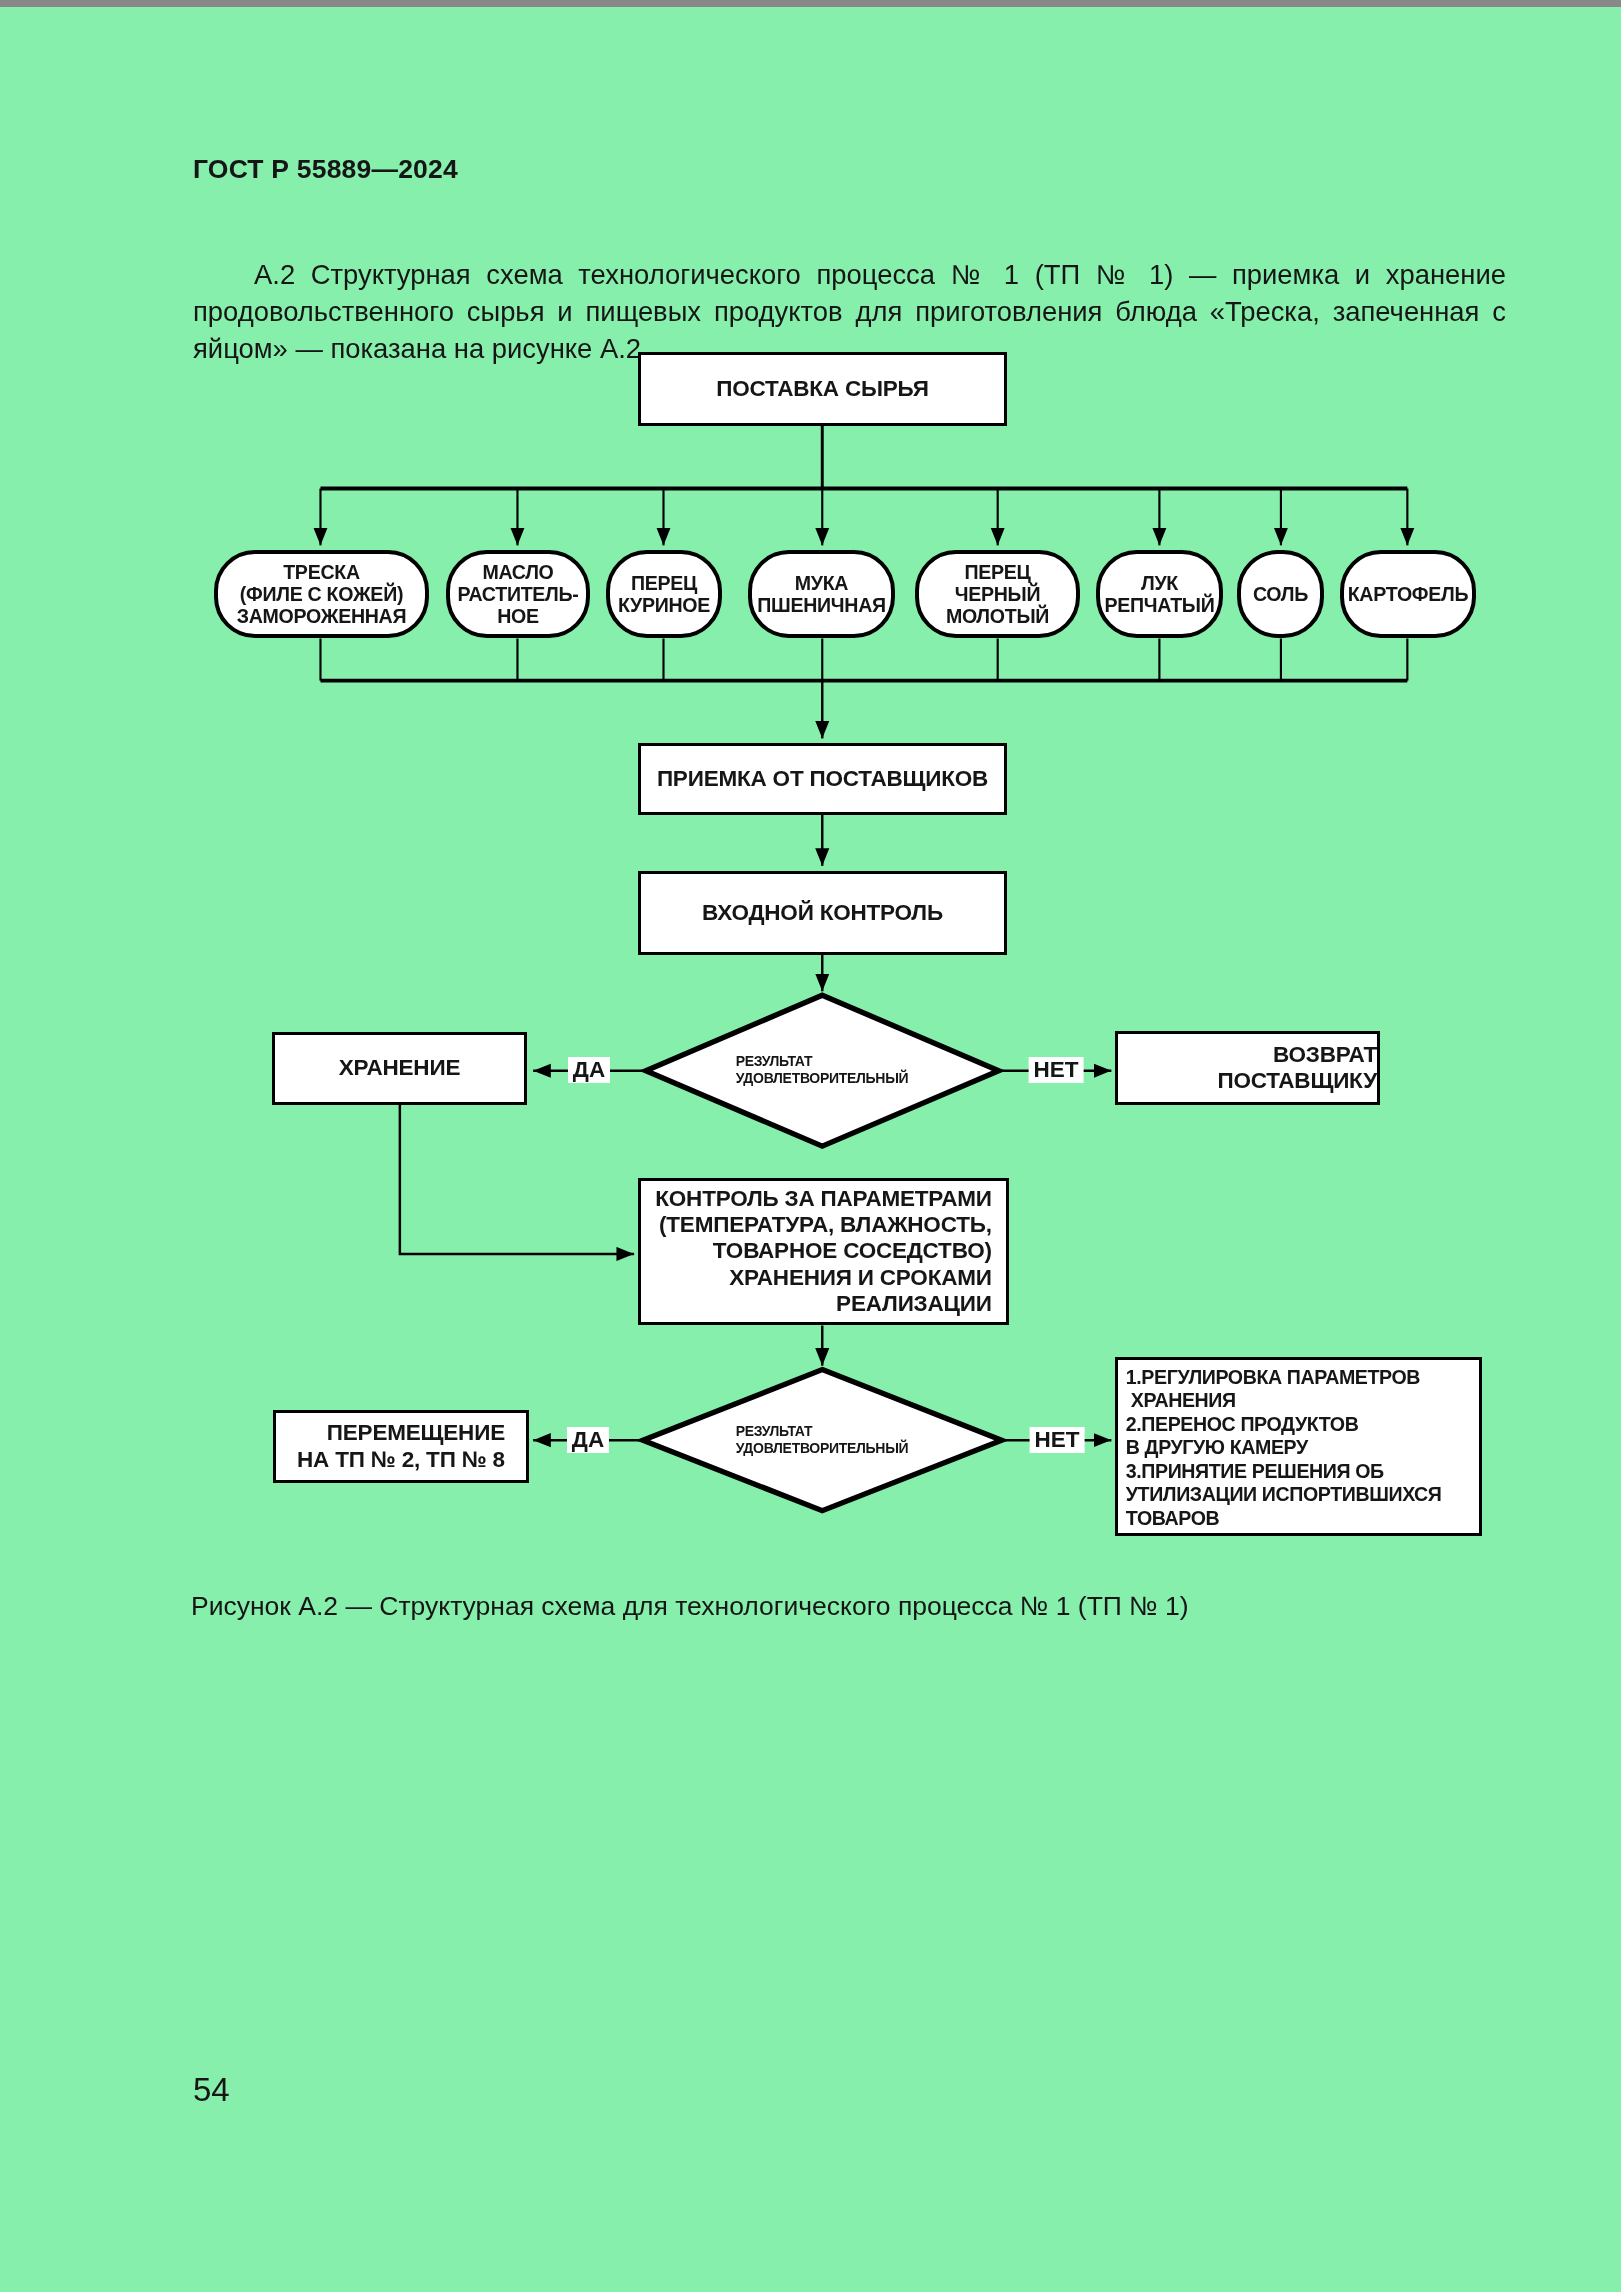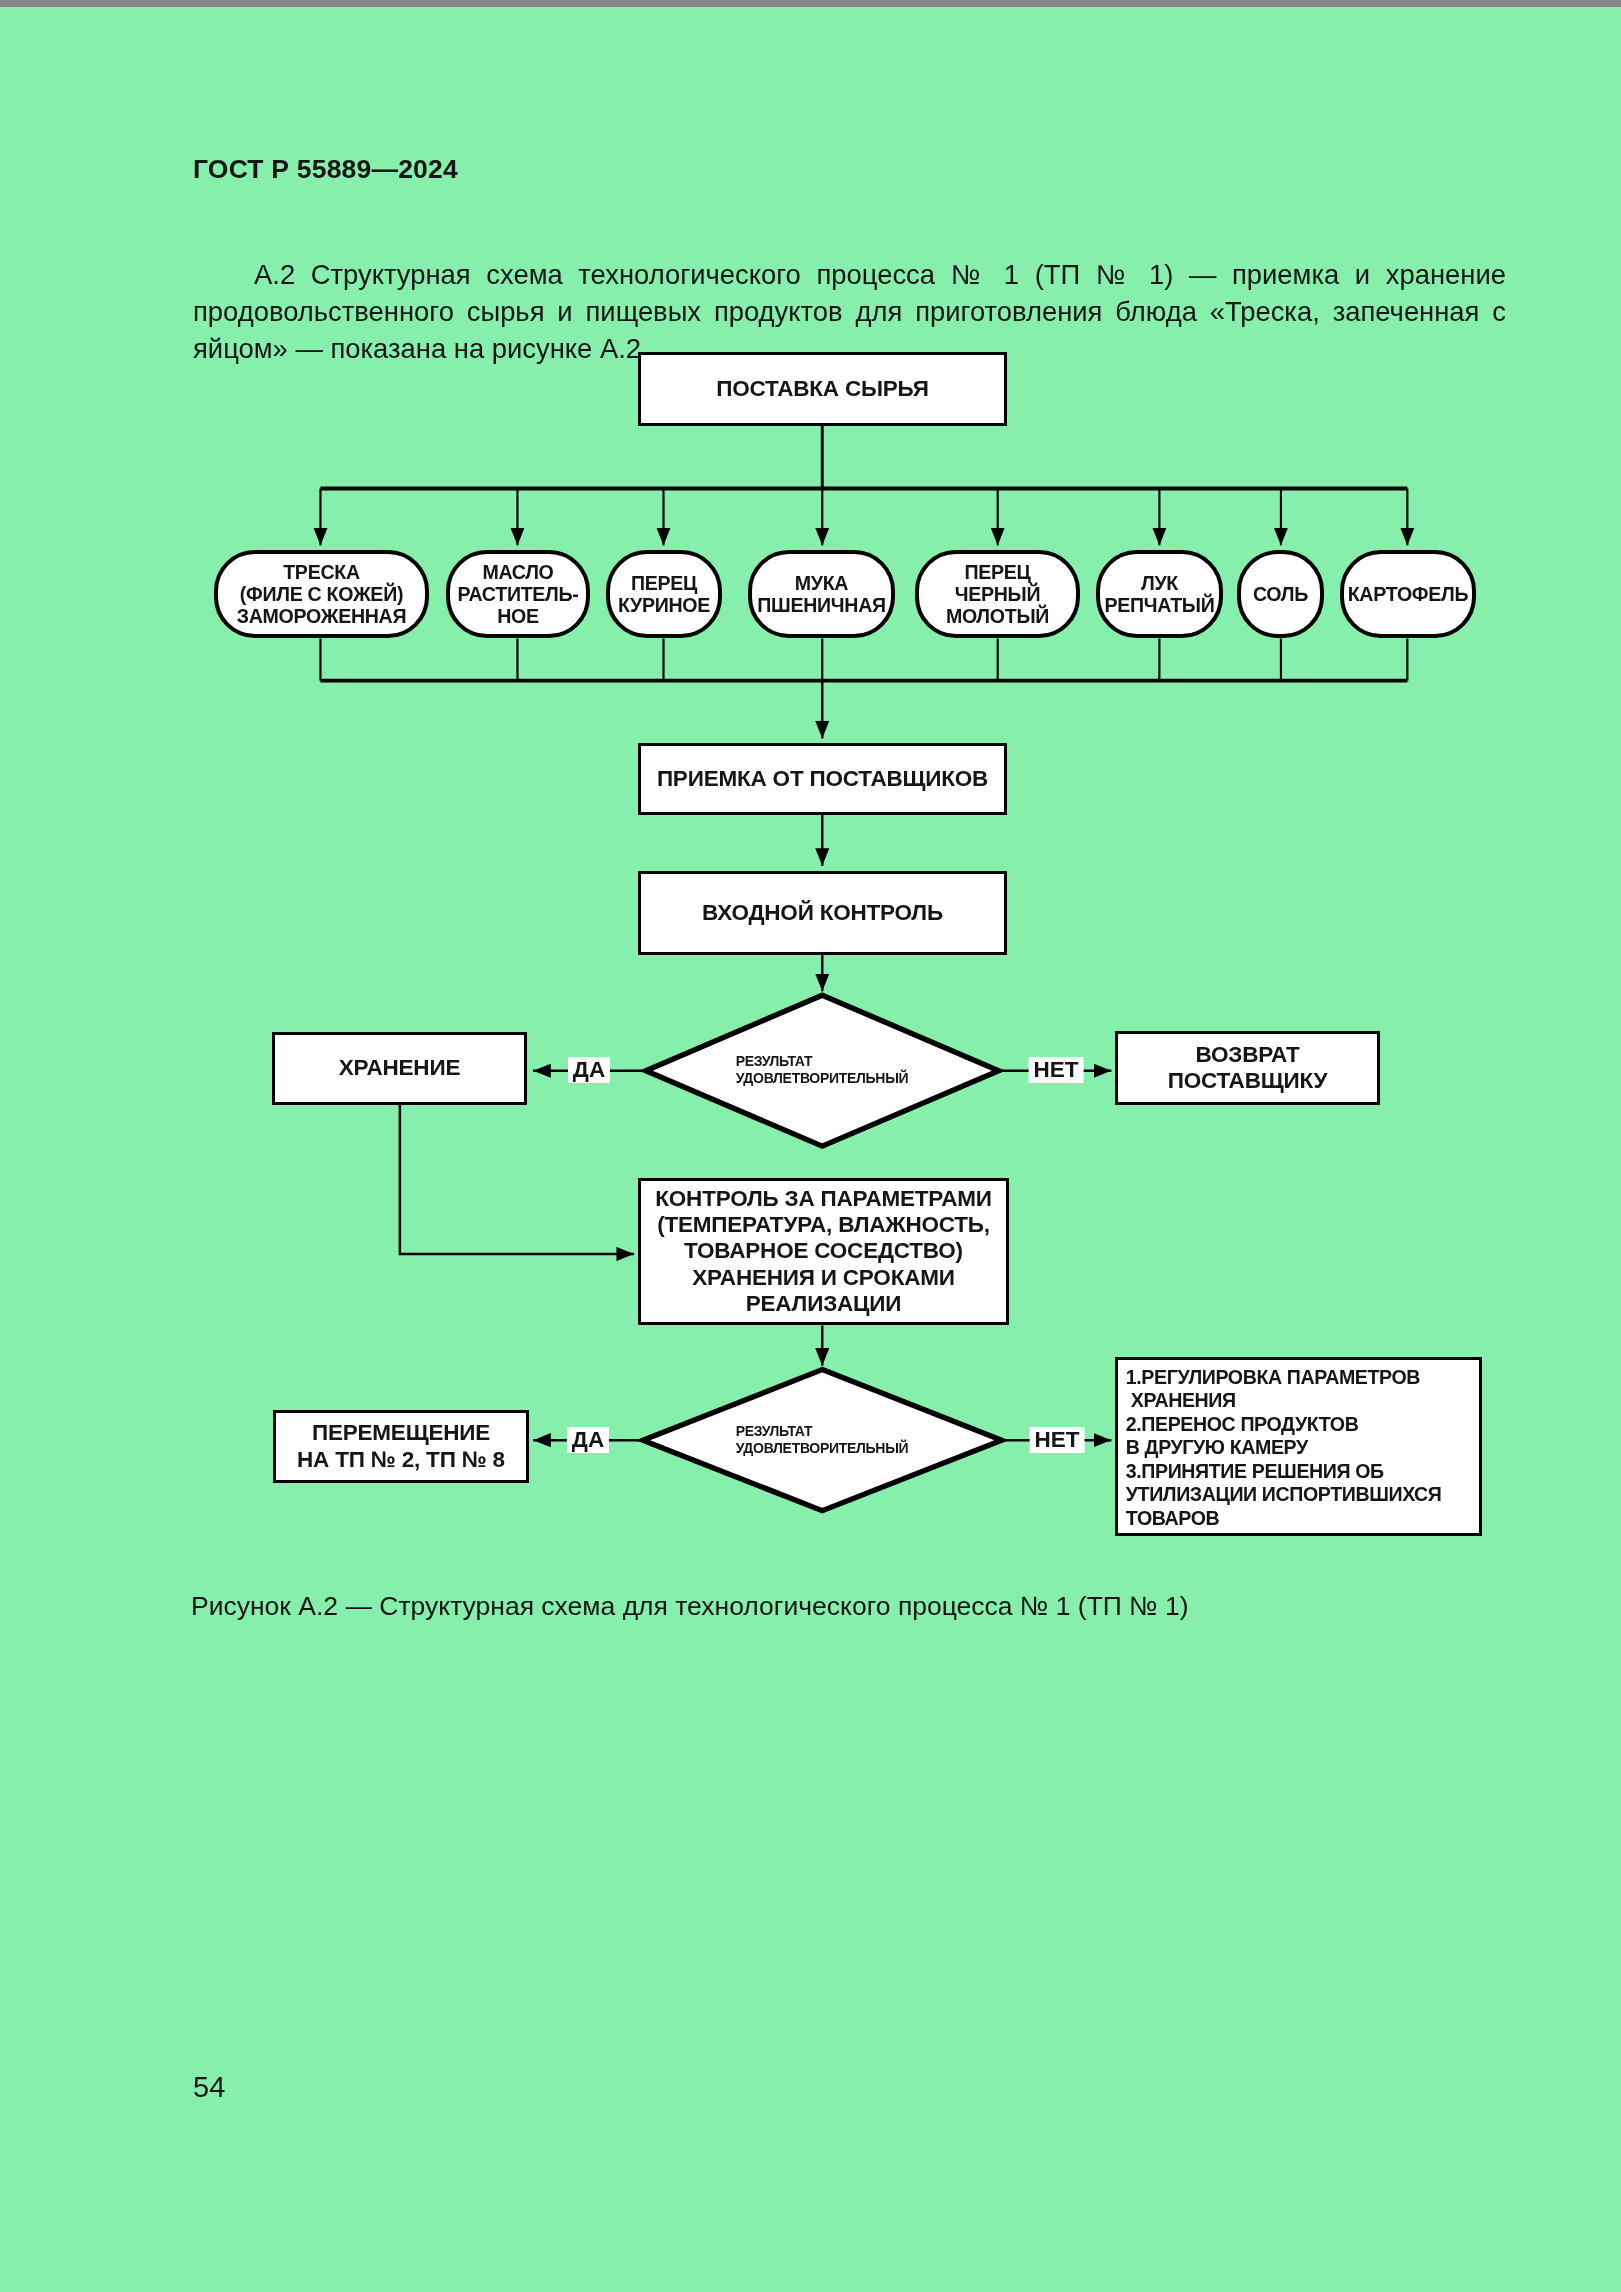--- a/index.html
+++ b/index.html
@@ -20,27 +20,27 @@
     position:absolute;left:193px;top:222px;width:1313px;
     font-size:27.4px;line-height:37px;
     text-align:justify;text-indent:61px;
   }
   .caption{
     position:absolute;left:191px;top:1584px;width:1318px;
     font-size:26.5px;
   }
   .page-num{
     position:absolute;left:193px;top:2064px;
-    font-size:29px;
+    font-size:33px;
   }
   svg.wires{position:absolute;left:0;top:0;z-index:1;}
   .node{position:absolute;z-index:2;box-sizing:border-box;background:#fff;
     display:flex;align-items:center;justify-content:center;
     text-align:center;font-weight:bold;white-space:pre-line;}
-  .box{border:3.9px solid #000;font-size:22.5px;line-height:1.16;letter-spacing:-0.2px;}
+  .box{border:3.9px solid #000;font-size:22.5px;line-height:1.16;letter-spacing:-0.2px;text-align:right;}
   .ellipse{border:4.9px solid #000;border-radius:41px;font-size:19.6px;line-height:1.14;letter-spacing:-0.3px;}
   .diamond-label{position:absolute;z-index:3;display:flex;align-items:center;justify-content:center;
     font-weight:bold;font-size:14px;line-height:1.18;white-space:pre-line;letter-spacing:-0.3px;}
   .edge-label{position:absolute;z-index:3;transform:translate(-50%,-50%);
     background:#fff;padding:0 4.9px;font-weight:bold;font-size:22.5px;}
   .actions{align-items:flex-start;justify-content:flex-start;text-align:left;
     font-size:19.6px;line-height:1.2;letter-spacing:-0.4px;padding:5.9px 7.8px;}
 </style>
 </head>
 <body>

